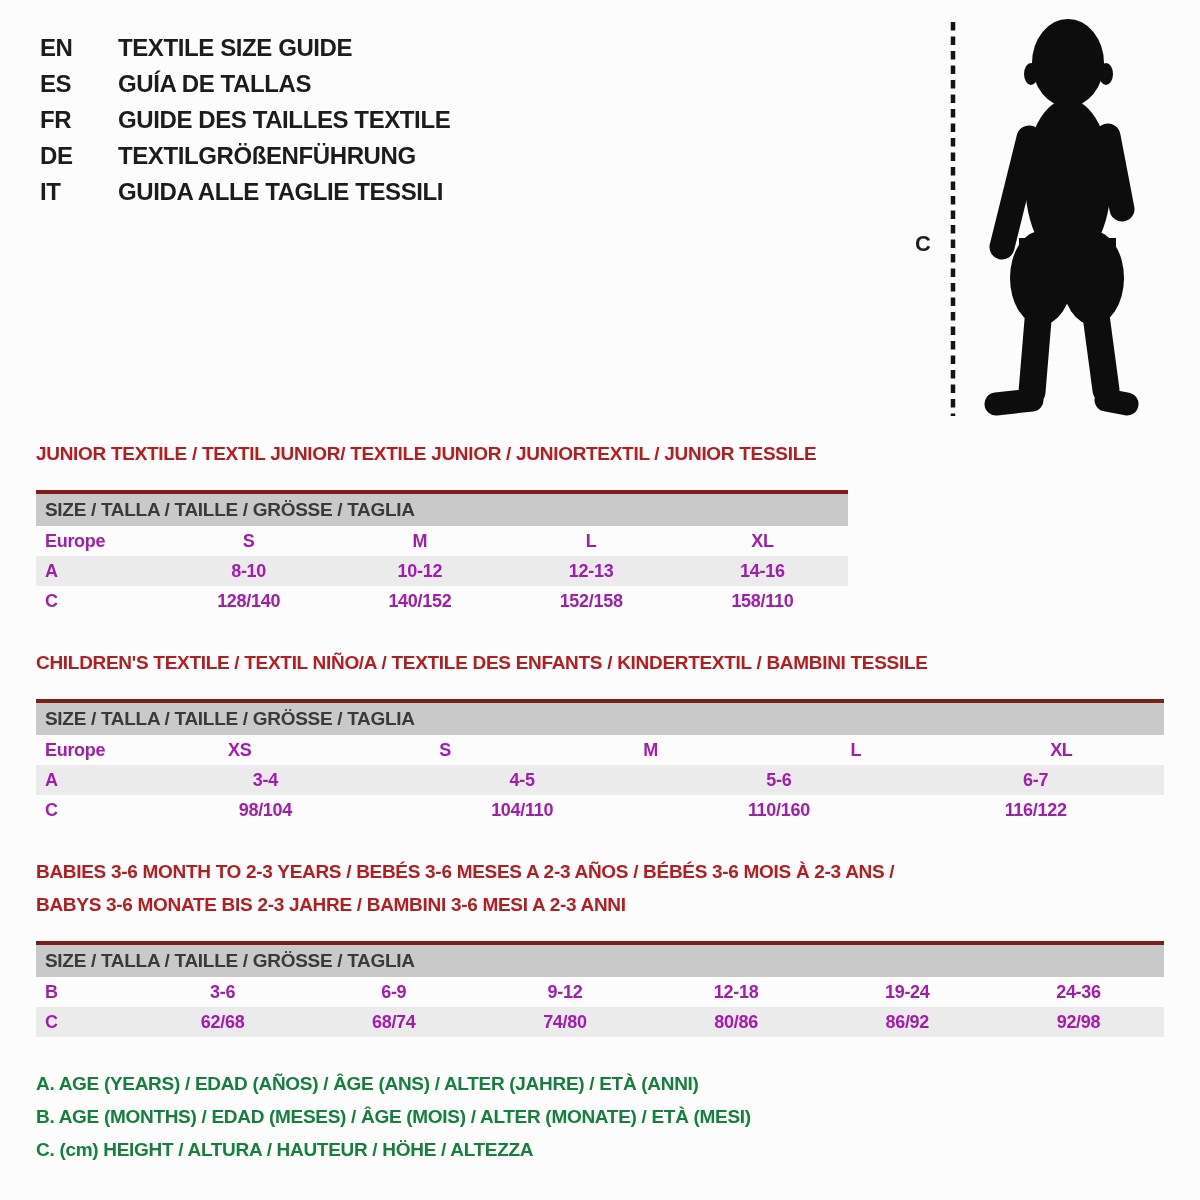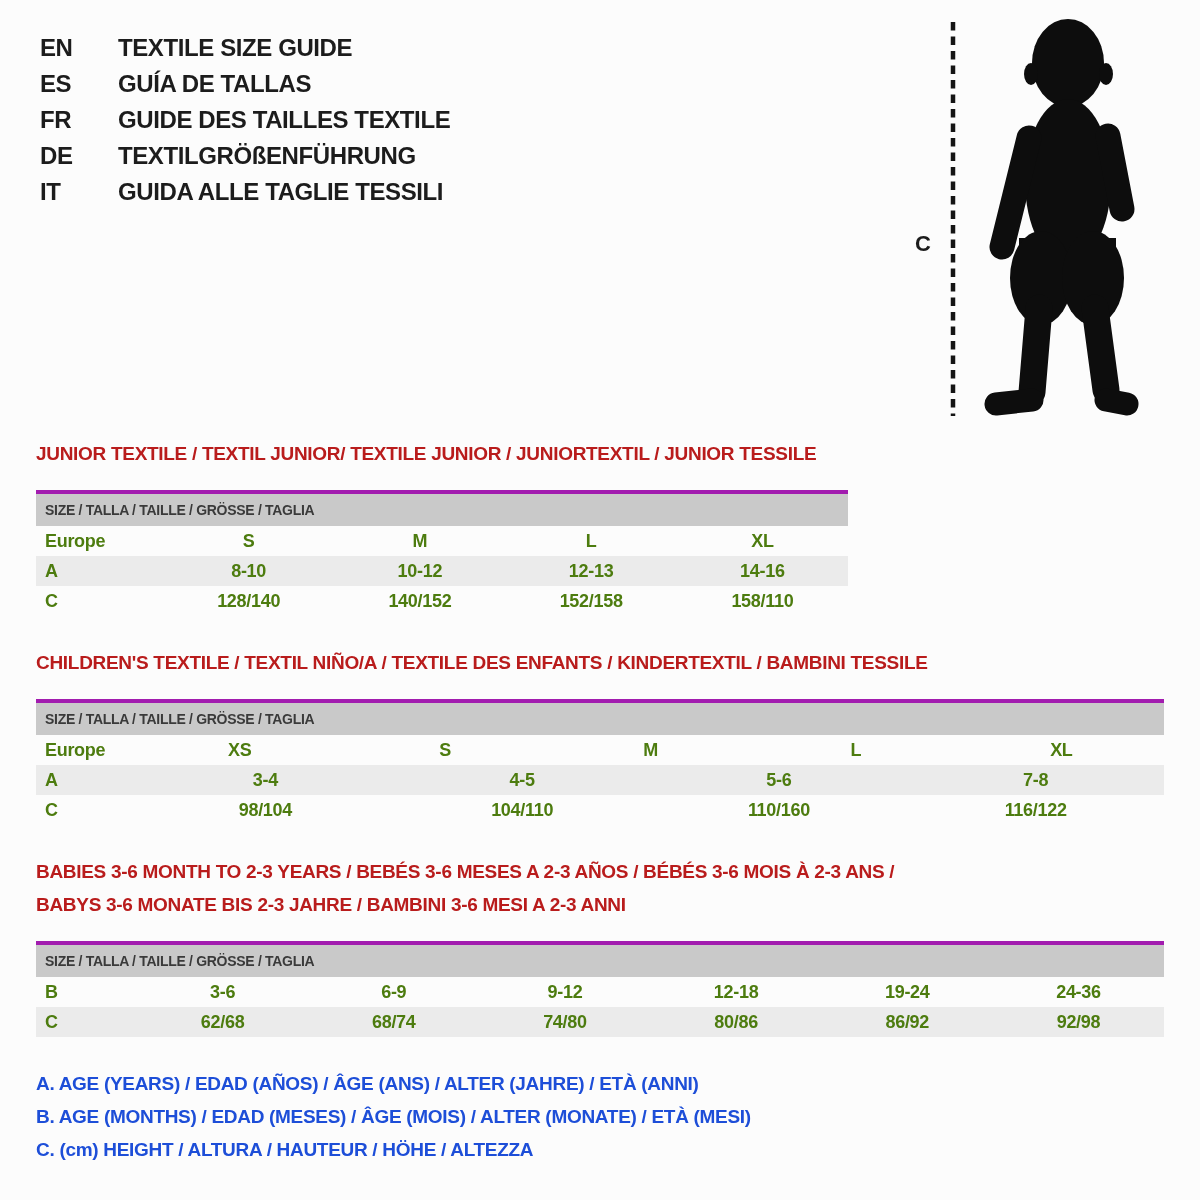--- a/index.html
+++ b/index.html
@@ -13,34 +13,34 @@
   .lang-code{width:78px;}
   
   .figure{position:absolute;top:8px;left:905px;width:245px;height:420px;}
   
   .content{position:absolute;top:437px;left:36px;width:1128px;}
   .size-section{margin-bottom:30px;}
   .section-title{font-size:19px;font-weight:bold;line-height:33px;letter-spacing:-0.3px;color:#b91c1c;margin-bottom:20px;}
   .sg-table.narrow{width:812px;}
   .sg-table.wide{width:1128px;}
   .size-bar{
-    height:32px;background:#c9c9c9;border-top:4px solid #a21caf;
-    font-weight:bold;font-size:14px;line-height:32px;padding-left:9px;
+    height:32px;background:#c9c9c9;border-top:4px solid #7f1d1d;
+    font-weight:bold;font-size:19px;line-height:32px;padding-left:9px;
     color:#3a3a3a;letter-spacing:-0.3px;
   }
-  .trow{display:flex;height:30px;line-height:30px;font-size:18px;font-weight:bold;letter-spacing:-0.3px;color:#4d7c0f;}
+  .trow{display:flex;height:30px;line-height:30px;font-size:18px;font-weight:bold;letter-spacing:-0.3px;color:#a21caf;}
   .trow.shaded{background:#ebebeb;}
   .trow.hdr{font-weight:bold;}
   .rlabel{padding-left:9px;text-align:left;}
   .narrow .rlabel{width:118px;}
   .wide .rlabel{width:92px;}
   .cell{flex:1;text-align:center;}
   
   .footnotes{margin-top:24px;}
-  .footnote{font-size:19px;font-weight:bold;line-height:33px;letter-spacing:-0.3px;color:#1d4ed8;}
+  .footnote{font-size:19px;font-weight:bold;line-height:33px;letter-spacing:-0.3px;color:#15803d;}
 </style>
 </head>
 <body>
 
 <div class="page">
 
   <div class="lang-list" id="langList">
       <div class="lang-row">
         <span class="lang-code">EN</span>
         <span class="lang-label">TEXTILE SIZE GUIDE</span>
@@ -137,21 +137,21 @@
               <div class="cell">S</div>
               <div class="cell">M</div>
               <div class="cell">L</div>
               <div class="cell">XL</div>
             </div>
             <div class="trow shaded">
               <div class="rlabel">A</div>
               <div class="cell">3-4</div>
               <div class="cell">4-5</div>
               <div class="cell">5-6</div>
-              <div class="cell">7-8</div>
+              <div class="cell">6-7</div>
             </div>
             <div class="trow">
               <div class="rlabel">C</div>
               <div class="cell">98/104</div>
               <div class="cell">104/110</div>
               <div class="cell">110/160</div>
               <div class="cell">116/122</div>
             </div>
           </div>
         </section>

